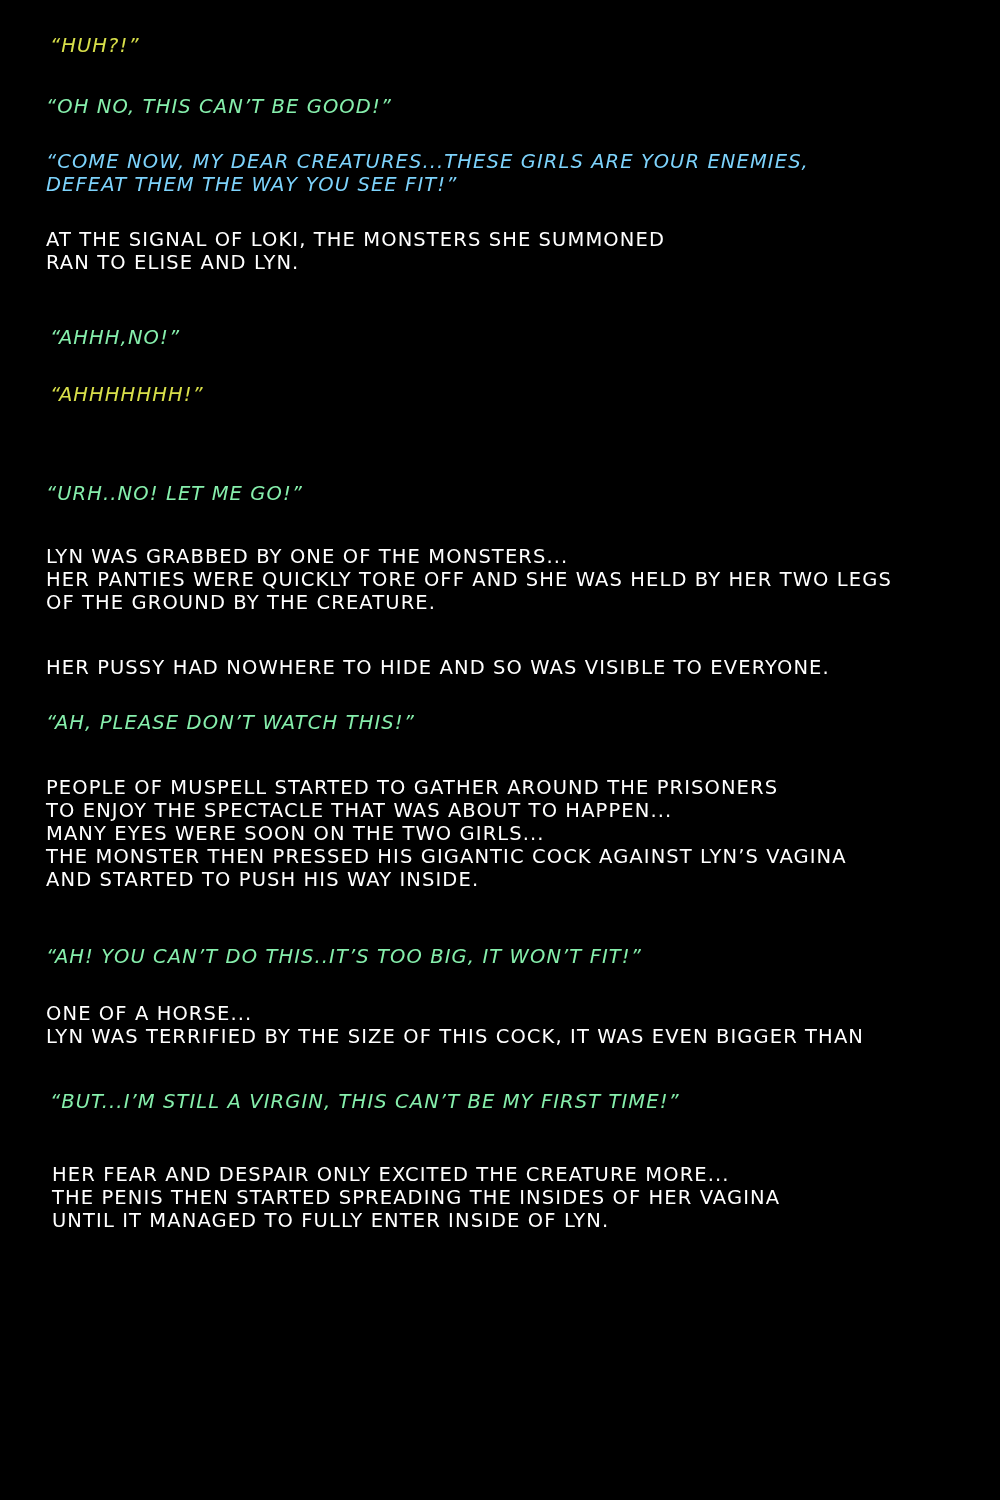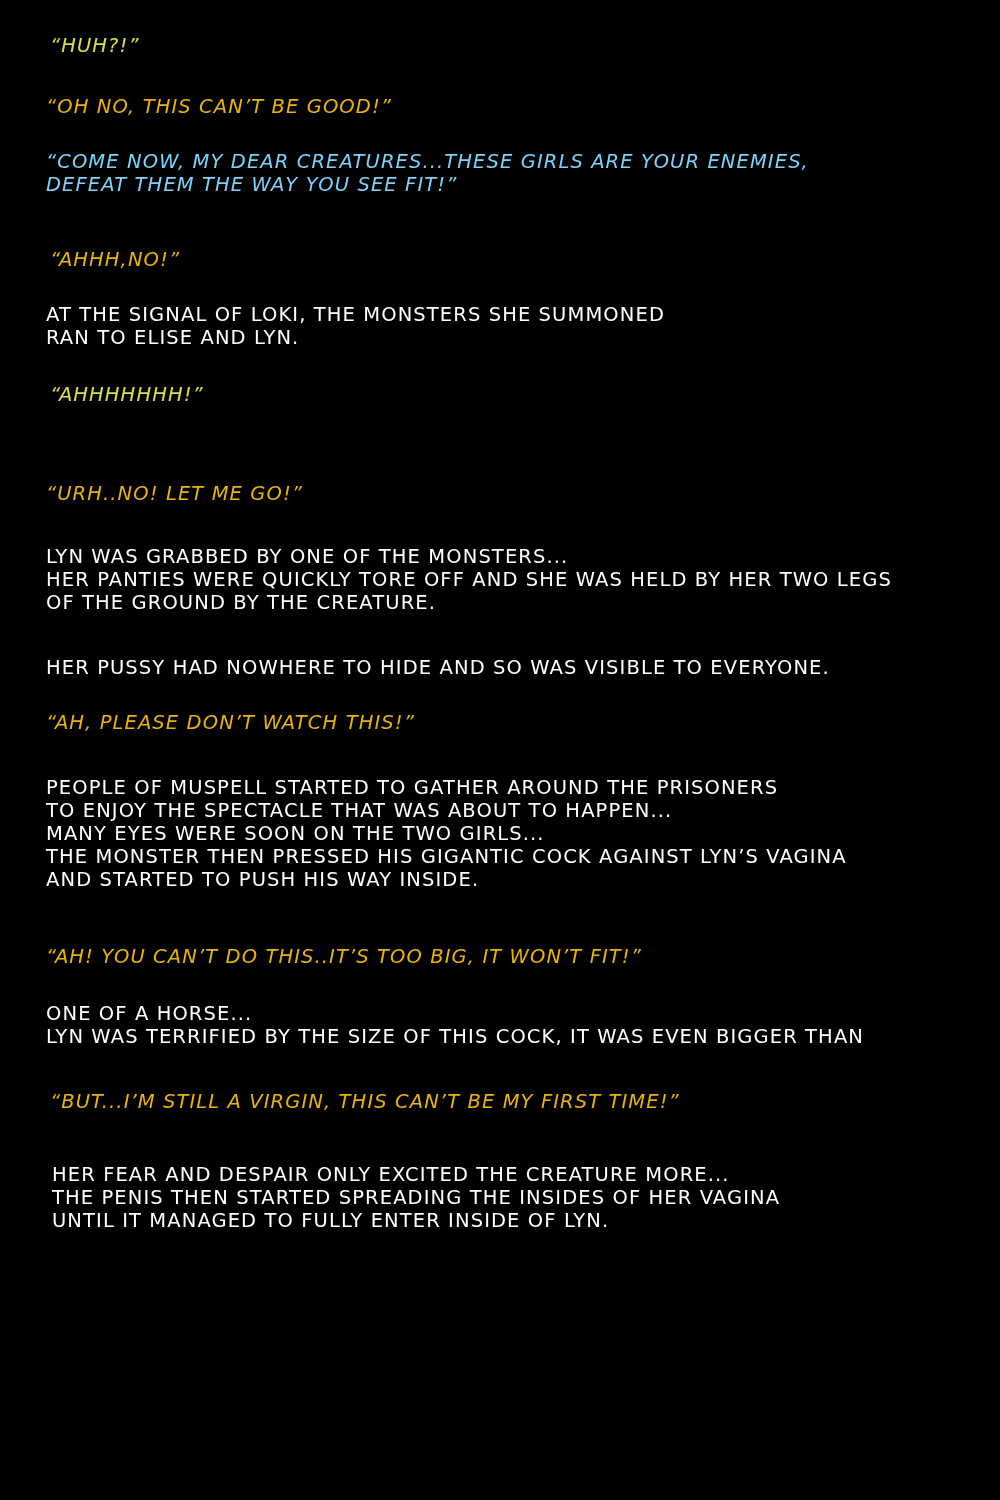--- a/index.html
+++ b/index.html
@@ -29,21 +29,21 @@
     text-transform: uppercase;
     line-height: 23px;
     white-space: pre;
   }
   .block {
     margin: 0;
     padding: 0;
   }
   
   .c-yellow { color: #d9e04a; }
-  .c-green  { color: #eab308; }
+  .c-green  { color: #86efac; }
   .c-purple { color: #7dd3fc; }
   .c-white  { color: #ffffff; }
 
   .italic { font-style: italic; }
 
   
   .sp-0  { margin-top: 0px; }
   .sp-1  { margin-top: 38px; }
   .sp-2  { margin-top: 32px; }
   .sp-3  { margin-top: 32px; }
@@ -73,27 +73,27 @@
 
   <div class="block sp-1">
     <div class="line c-green italic">“Oh no, this can’t be good!”</div>
   </div>
 
   <div class="block sp-2">
     <div class="line c-purple italic">“Come now, my dear creatures...these girls are your enemies,</div>
     <div class="line c-purple italic">defeat them the way you see fit!”</div>
   </div>
 
-  <div class="block sp-4 indent-1">
-    <div class="line c-green italic">“Ahhh,no!”</div>
-  </div>
-
   <div class="block sp-3">
     <div class="line c-white">At the signal of Loki, the monsters she summoned</div>
     <div class="line c-white">ran to Elise and Lyn.</div>
+  </div>
+
+  <div class="block sp-4 indent-1">
+    <div class="line c-green italic">“Ahhh,no!”</div>
   </div>
 
   <div class="block sp-5 indent-1">
     <div class="line c-yellow italic">“Ahhhhhhh!”</div>
   </div>
 
   <div class="block sp-6">
     <div class="line c-green italic">“Urh..no! Let me go!”</div>
   </div>
 

